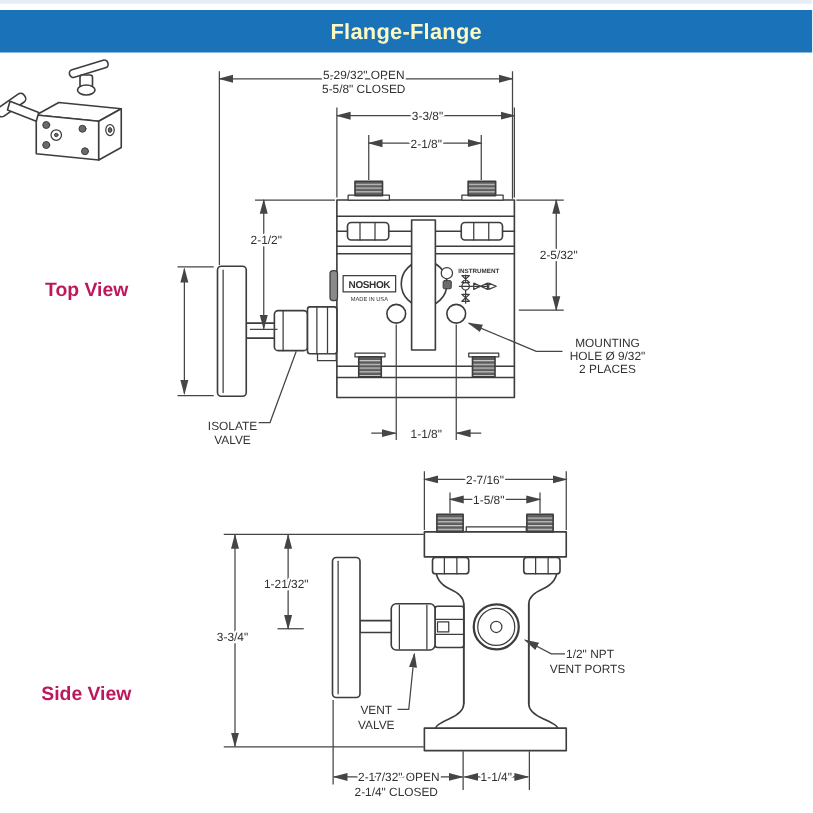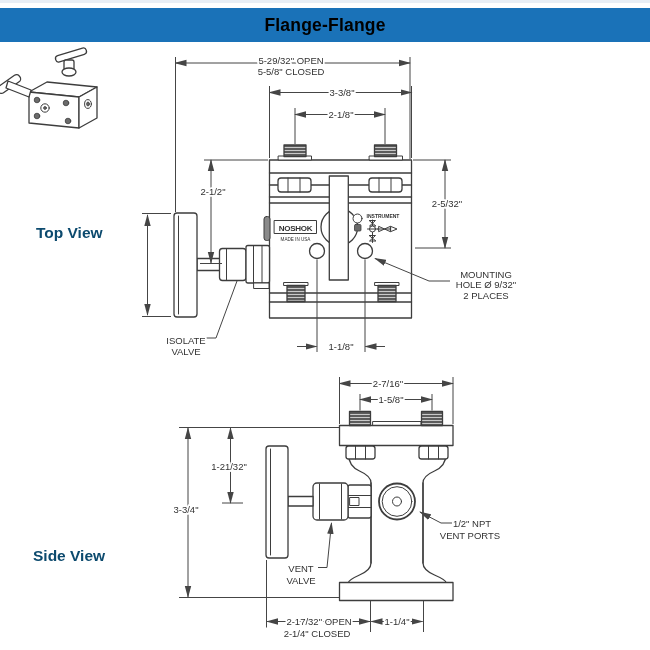--- a/index.html
+++ b/index.html
@@ -1,22 +1,22 @@
 <!DOCTYPE html>
 <html><head>
 <meta charset="utf-8">
 <style>
   html,body{margin:0;padding:0;background:#fff;}
   #page{position:relative;width:650px;height:650px;background:#fff;overflow:hidden;
         font-family:"Liberation Sans",sans-serif;}
   #topedge{position:absolute;left:0;top:0;width:650px;height:3px;background:#e8eef5;}
   #titlebar{position:absolute;left:0;top:8px;width:650px;height:34px;background:#1a72b8;
             display:flex;align-items:center;justify-content:center;}
-  #titlebar .t{color:#000000;font-size:17.5px;font-weight:bold;letter-spacing:.2px;}
-  .viewlabel{position:absolute;color:#0c4a6e;font-size:15.5px;font-weight:bold;}
+  #titlebar .t{color:#fef9c3;font-size:17.5px;font-weight:bold;letter-spacing:.2px;}
+  .viewlabel{position:absolute;color:#be185d;font-size:15.5px;font-weight:bold;}
   #toplabel{left:36px;top:224px;}
   #sidelabel{left:33px;top:511px;margin-top:36px;}
   svg{position:absolute;left:0;top:0;}
   .obj{stroke:#3d3d3d;stroke-width:1.3;fill:none;stroke-linejoin:round;stroke-linecap:round;}
   .obj .w{fill:#ffffff;}
   .obj .thin{stroke-width:1;}
   .dim{stroke:#454545;stroke-width:1;fill:none;}
   .dk{fill:#6b6b6b;stroke:#3d3d3d;stroke-width:.8;}
   text{font-family:"Liberation Sans",sans-serif;font-size:9.5px;fill:#323232;
        paint-order:stroke;stroke:#ffffff;stroke-width:3.5px;stroke-linejoin:round;

